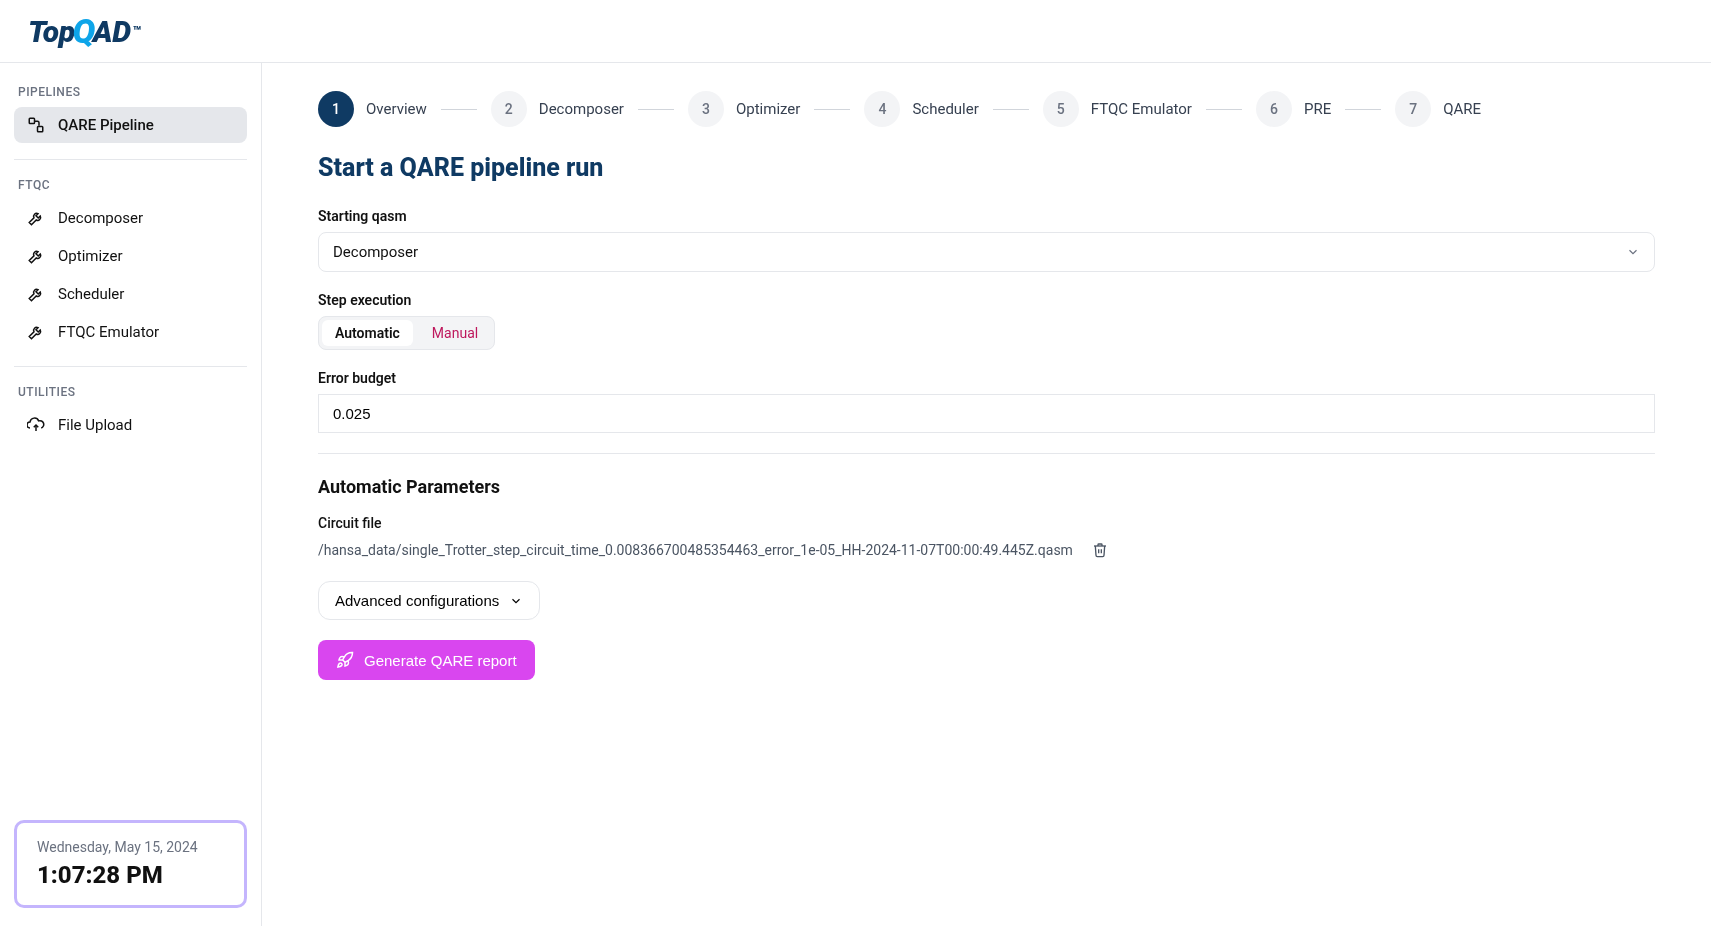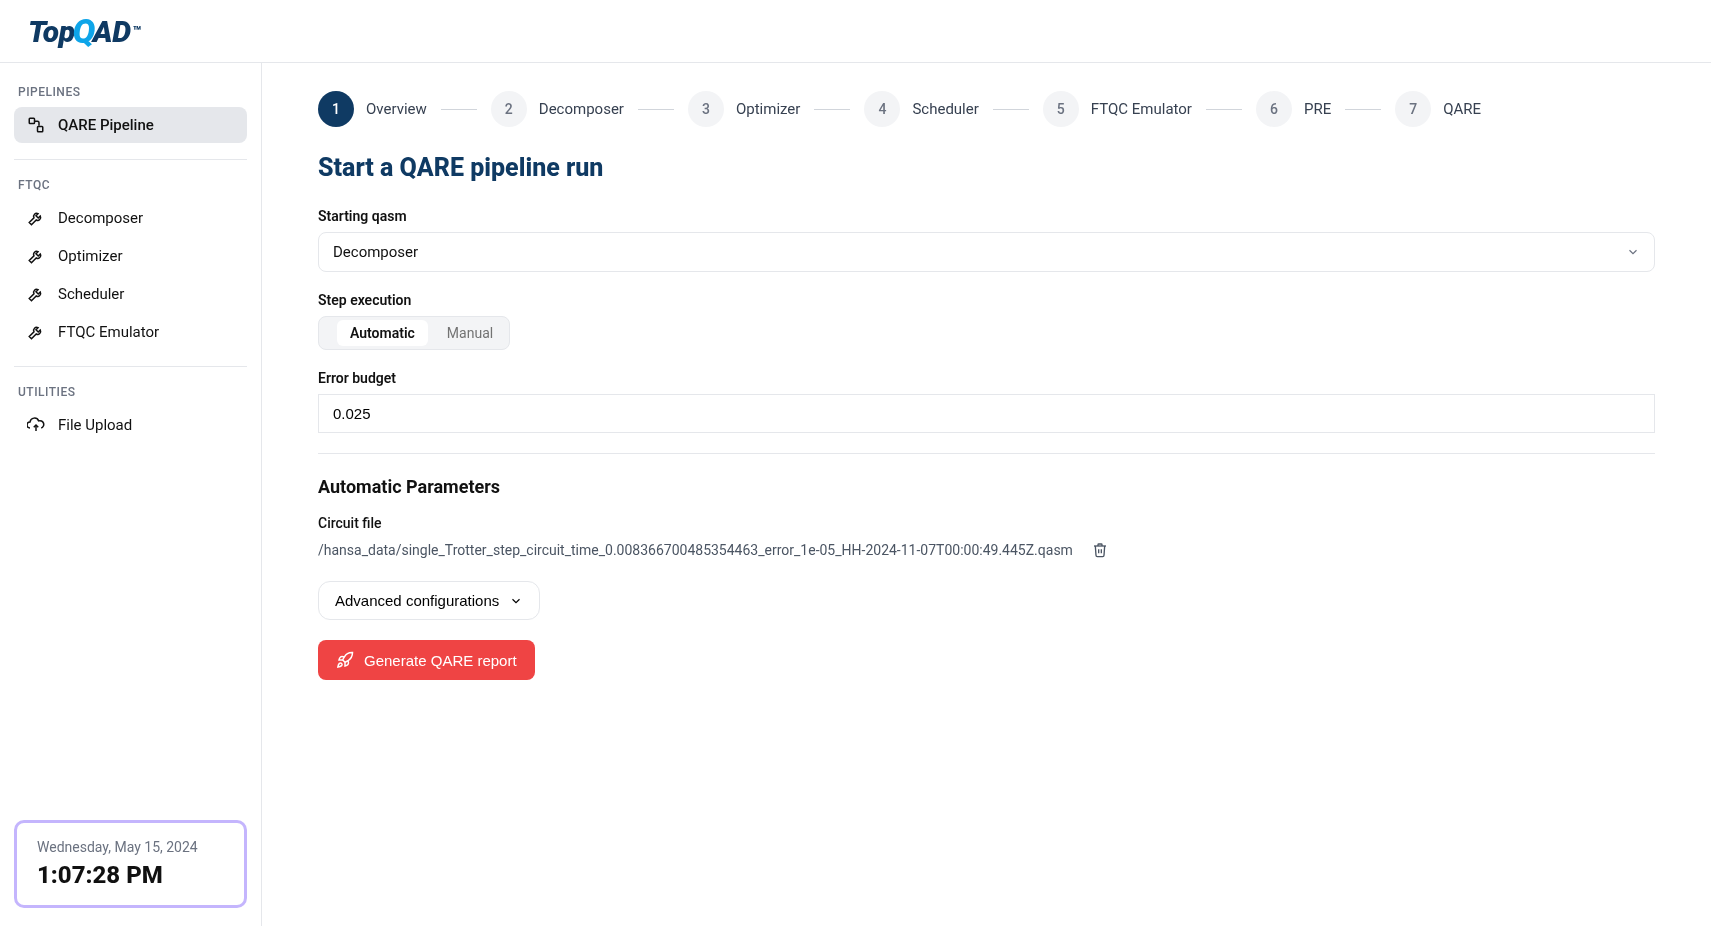--- a/index.html
+++ b/index.html
@@ -180,27 +180,26 @@
   }
   .select .chev {
     color: #6b7280;
   }
   .toggle-group {
     display: inline-flex;
     border: 1px solid #e5e7eb;
     border-radius: 8px;
     overflow: hidden;
     background: #f3f4f6;
-    padding-left: 15px;
   }
   .toggle-option {
     padding: 8px 16px;
     font-size: 14px;
     cursor: pointer;
-    color: #737373;
+    color: #be185d;
   }
   .toggle-option.selected {
     background: #fff;
     color: #111;
     font-weight: 600;
     border-radius: 6px;
     margin: 3px;
     padding: 5px 13px;
   }
   .toggle-option:not(.selected) {
@@ -252,21 +251,21 @@
     padding: 10px 16px;
     font-size: 15px;
     background: #fff;
     cursor: pointer;
     margin-bottom: 20px;
   }
   .primary-btn {
     display: inline-flex;
     align-items: center;
     gap: 10px;
-    background: #ef4444;
+    background: #d946ef;
     color: #fff;
     border: none;
     border-radius: 8px;
     padding: 11px 18px;
     font-size: 15px;
     font-weight: 500;
     cursor: pointer;
   }
   svg { display: block; }
 </style>

